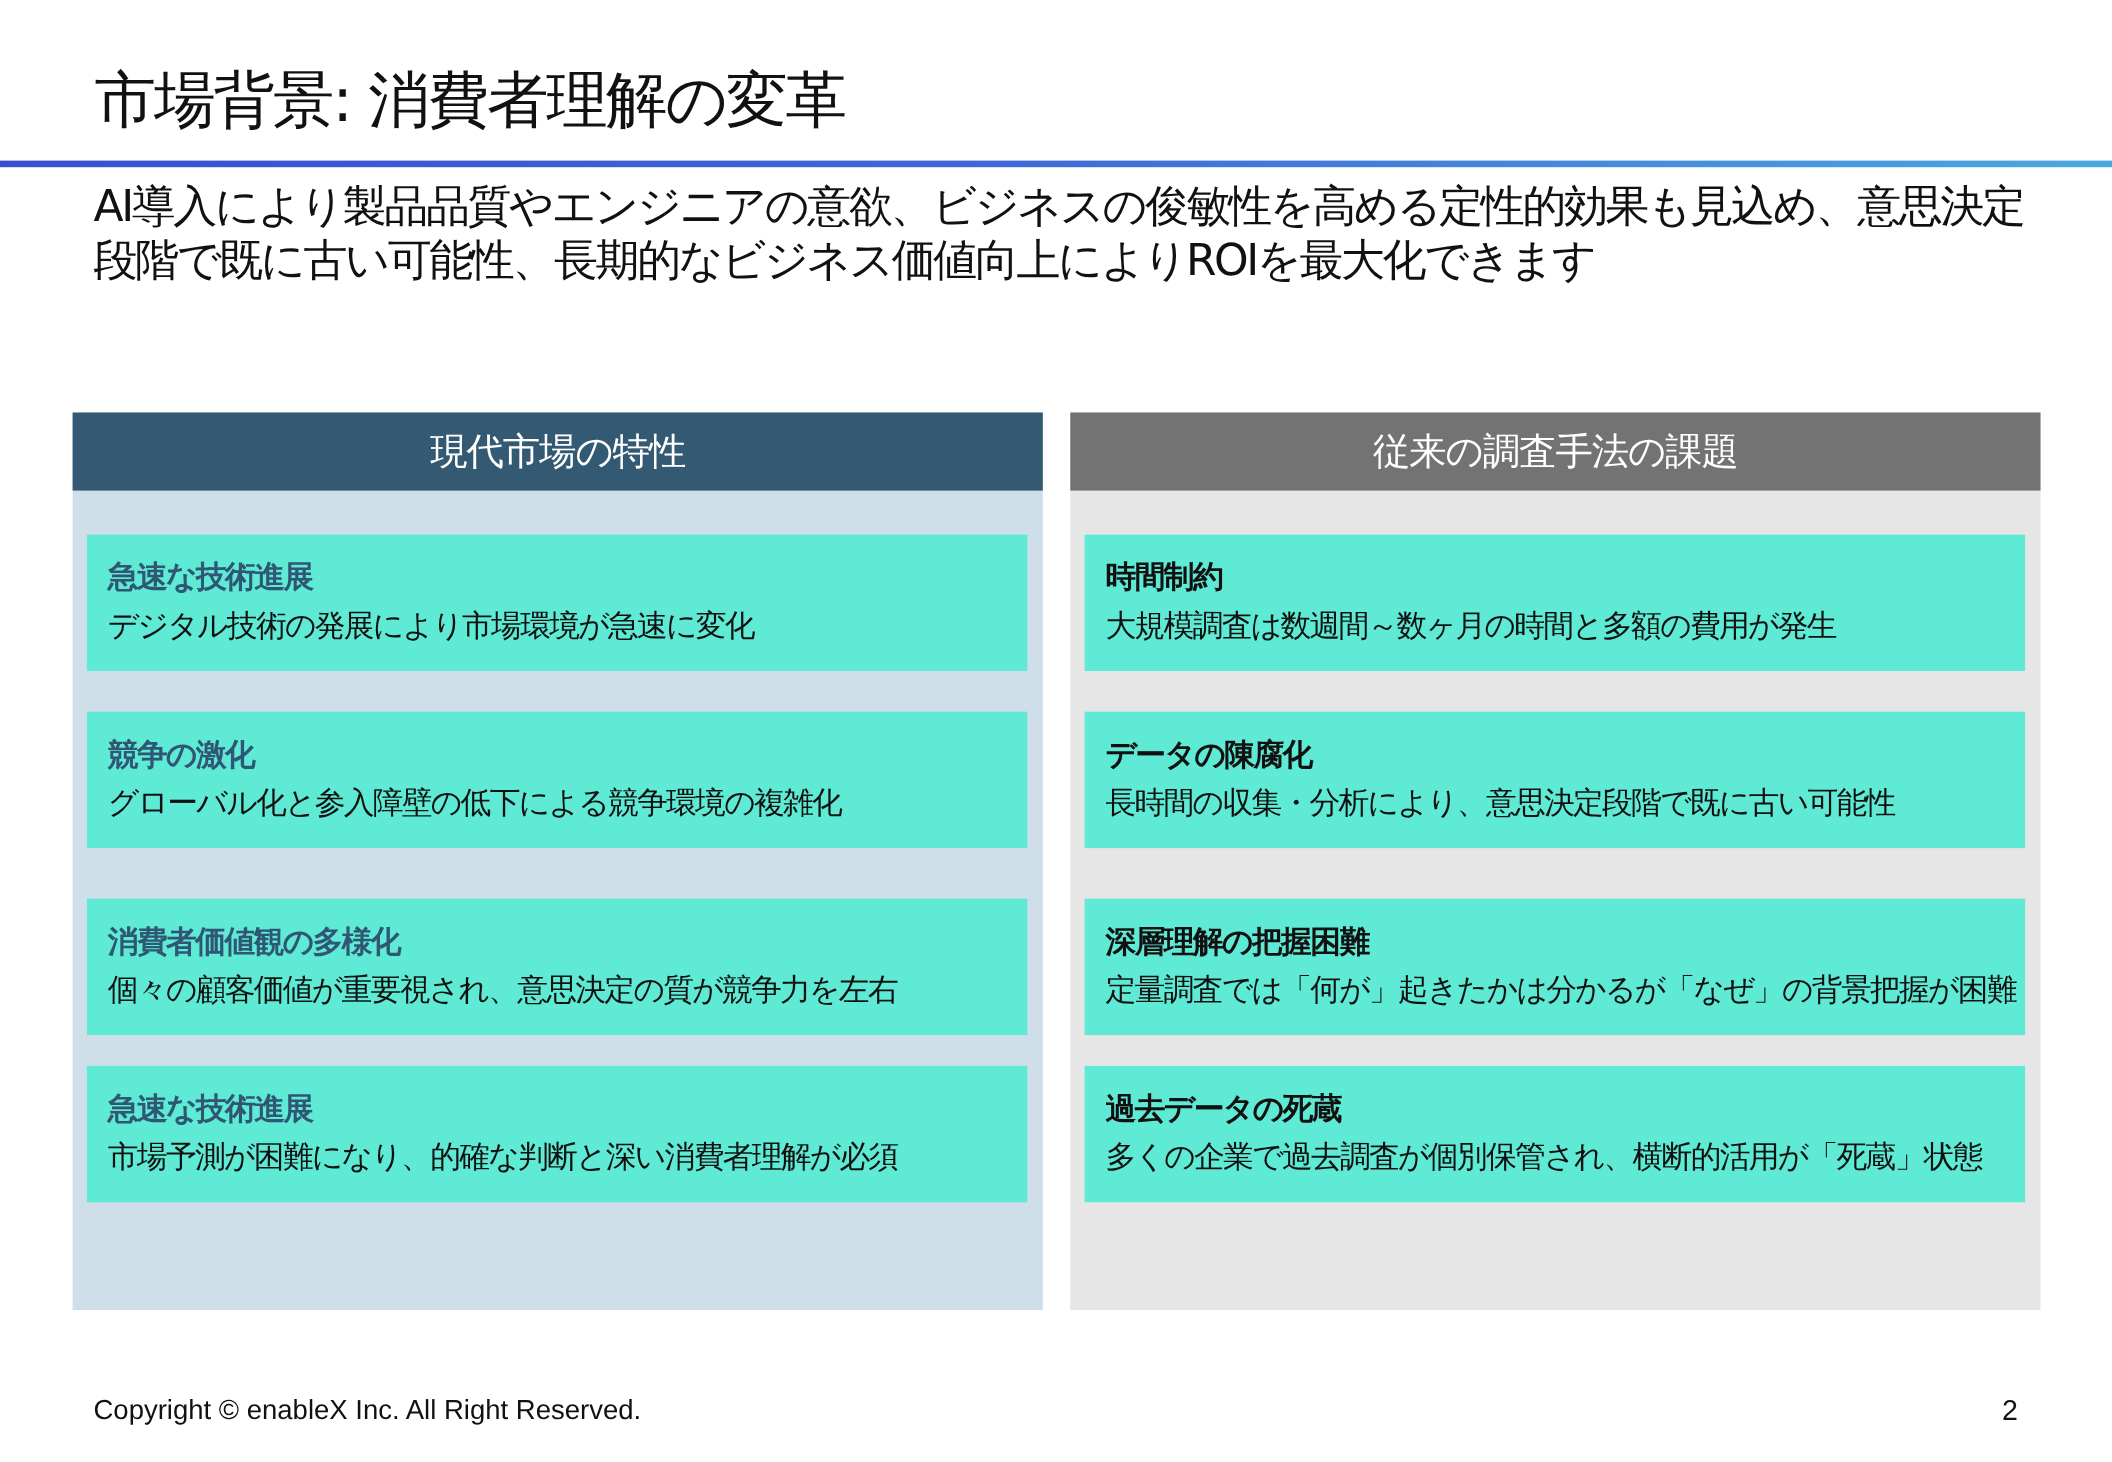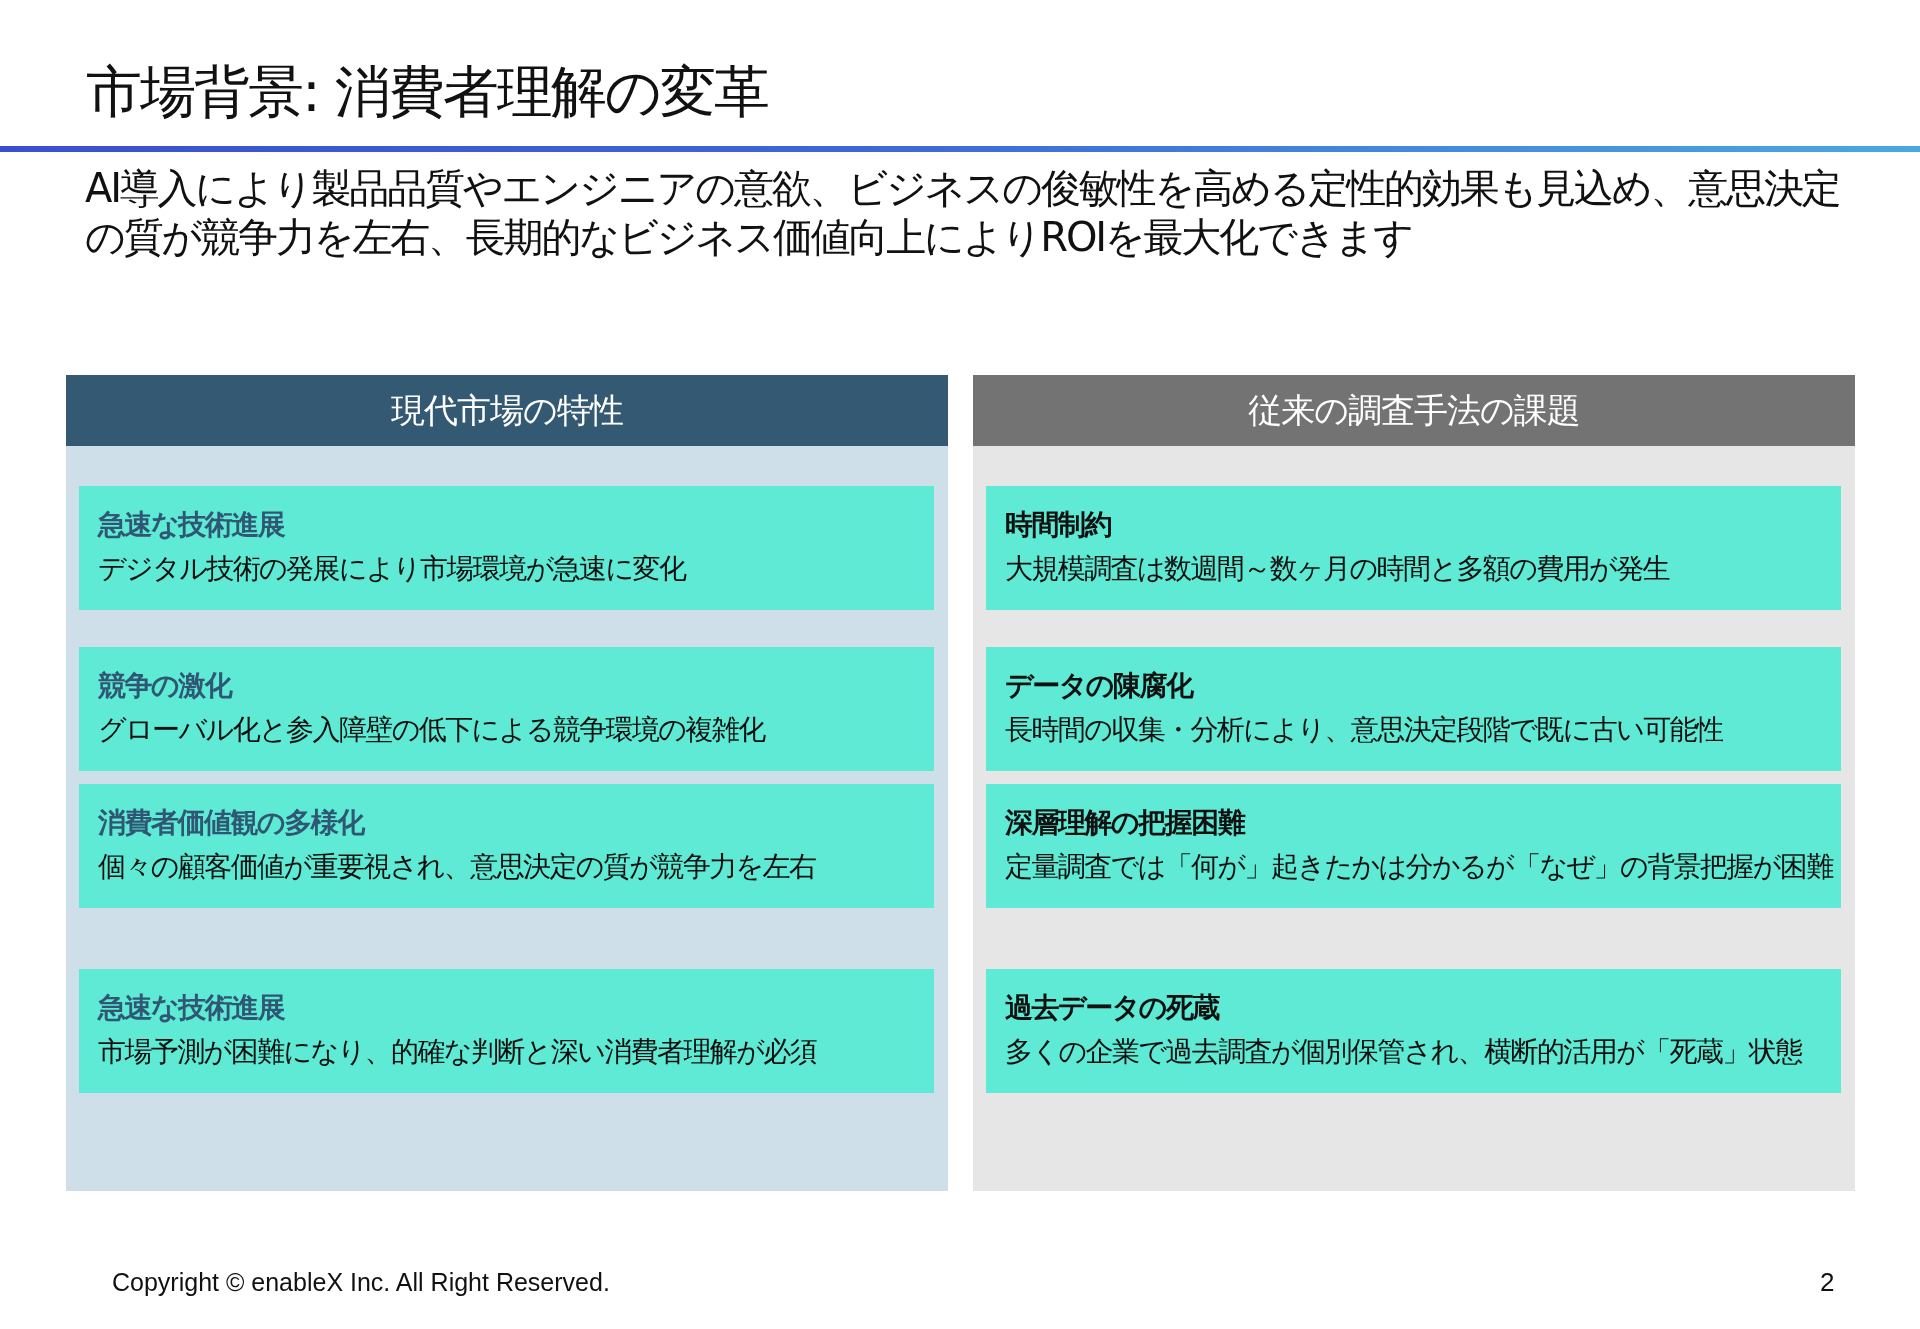--- a/index.html
+++ b/index.html
@@ -91,48 +91,47 @@
       left: 19px;
       top: 66px;
       font-size: 28px;
       line-height: 34px;
       color: #111111;
       letter-spacing: -1.6px;
       white-space: nowrap;
     }
     .c1 { top: 111px; }
     .c2 { top: 272px; }
-    .c3 { top: 409px; }
+    .c3 { top: 442px; }
     .c4 { top: 594px; }
     .footer-copy {
       position: absolute;
       left: 85px;
       top: 1267px;
       font-family: "Liberation Sans", sans-serif;
       font-size: 25px;
       line-height: 30px;
       color: #111111;
-      margin-left: 27px;
     }
     .page-number {
       position: absolute;
       left: 1820px;
       top: 1267px;
       font-family: "Liberation Sans", sans-serif;
       font-size: 26px;
       line-height: 30px;
       color: #111111;
     }
   </style>
 </head>
 <body>
 
 <h1 class="slide-title">市場背景: 消費者理解の変革</h1>
 <div class="title-rule"></div>
-<p class="lead">AI導入により製品品質やエンジニアの意欲、ビジネスの俊敏性を高める定性的効果も見込め、意思決定の質が競争力を左右、長期的なビジネス価値向上によりROIを最大化できます</p>
+<p class="lead">AI導入により製品品質やエンジニアの意欲、ビジネスの俊敏性を高める定性的効果も見込め、意思決定段階で既に古い可能性、長期的なビジネス価値向上によりROIを最大化できます</p>
 
 <section class="panel left">
   <div class="panel-header">現代市場の特性</div>
   <div class="card c1">
     <div class="card-title">急速な技術進展</div>
     <div class="card-desc">デジタル技術の発展により市場環境が急速に変化</div>
   </div>
   <div class="card c2">
     <div class="card-title">競争の激化</div>
     <div class="card-desc">グローバル化と参入障壁の低下による競争環境の複雑化</div>

